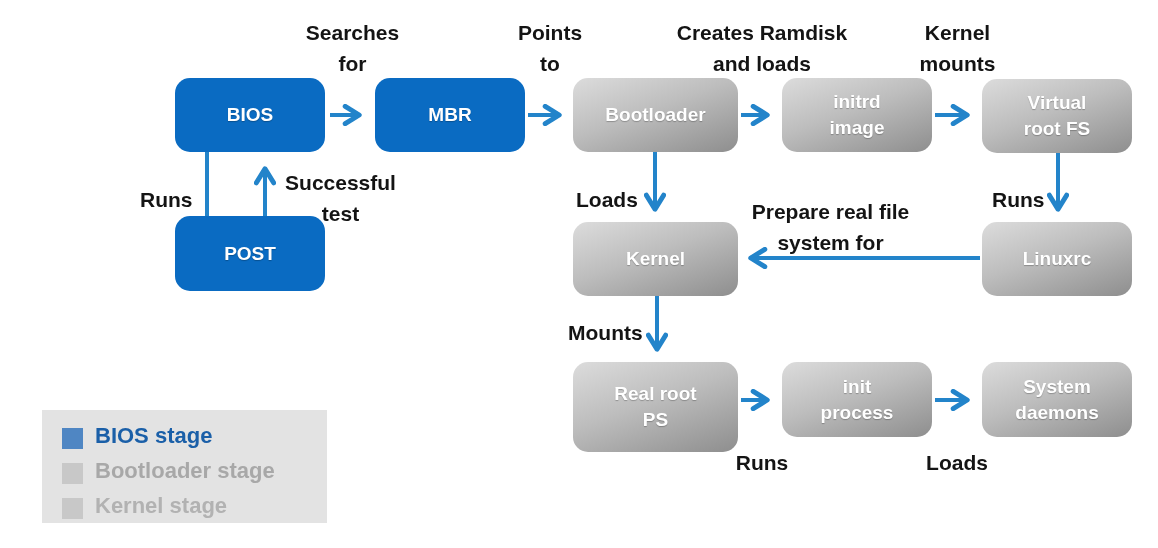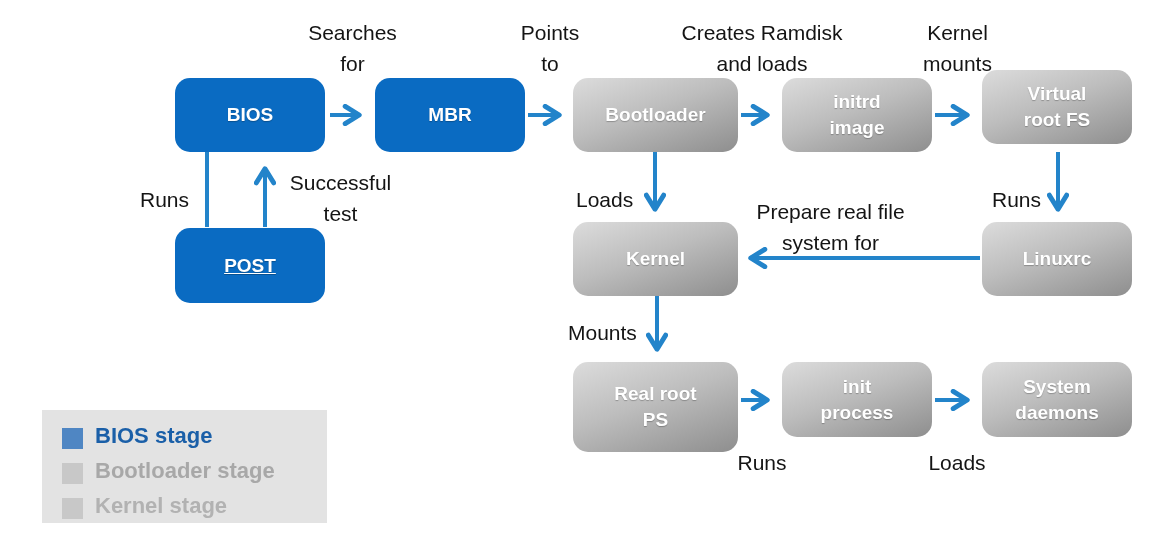--- a/index.html
+++ b/index.html
@@ -33,20 +33,21 @@
     background: linear-gradient(160deg, #dcdcdc 0%, #bdbdbd 45%, #8e8e8e 100%);
   }
 
   .edge-label {
     position: absolute;
     color: #141414;
     font-size: 21px;
     line-height: 31px;
     text-align: center;
     white-space: pre-line;
+    font-weight: bold;
   }
   .edge-label.left-align { text-align: left; }
 
   .legend {
     position: absolute;
     left: 42px;
     top: 410px;
     width: 285px;
     height: 113px;
     background: #e3e3e3;
@@ -102,26 +103,26 @@
   <div class="node blue" style="left: 375px; top: 78px; width: 150px; height: 74px; background-color: rgb(10, 107, 194);">
     <span>MBR</span>
   </div>
   <div class="node gray" style="left:782px;top:78px;width:150px;height:74px">
     <span>initrd
 image</span>
   </div>
   <div class="node gray" style="left:573px;top:78px;width:165px;height:74px">
     <span>Bootloader</span>
   </div>
-  <div class="node gray" style="left:982px;top:70px;width:150px;height:74px">
+  <div class="node gray" style="left:982px;top:79px;width:150px;height:74px">
     <span>Virtual
 root FS</span>
   </div>
 
-  <div class="node blue" style="left: 175px; top: 228px; width: 150px; height: 75px; background-color: rgb(10, 107, 194); text-decoration: underline;">
+  <div class="node blue" style="left: 175px; top: 216px; width: 150px; height: 75px; background-color: rgb(10, 107, 194);">
     <span>POST</span>
   </div>
   <div class="node gray" style="left:573px;top:222px;width:165px;height:74px">
     <span>Kernel</span>
   </div>
   <div class="node gray" style="left:982px;top:222px;width:150px;height:74px">
     <span>Linuxrc</span>
   </div>
 
   <div class="node gray" style="left:573px;top:362px;width:165px;height:90px">

